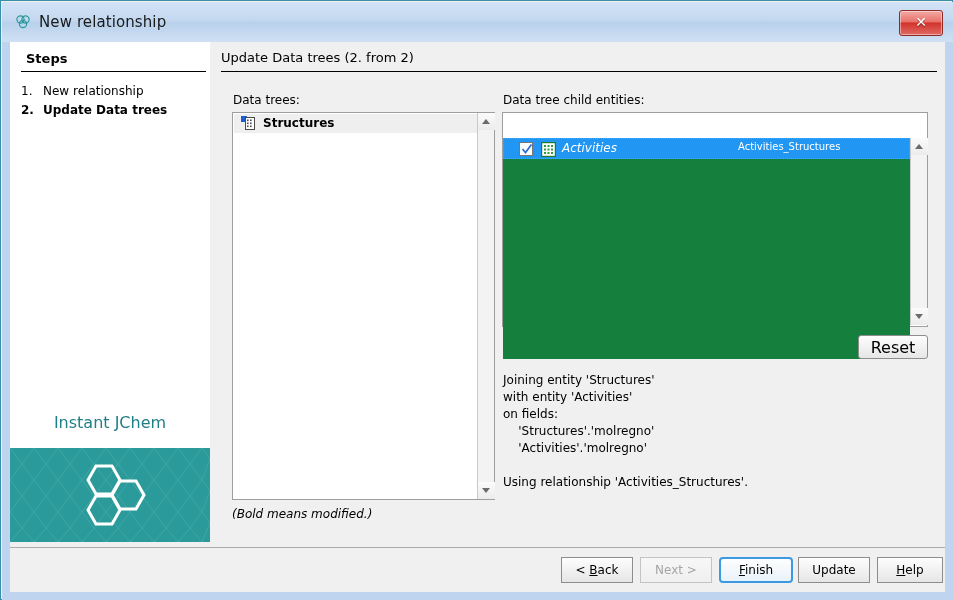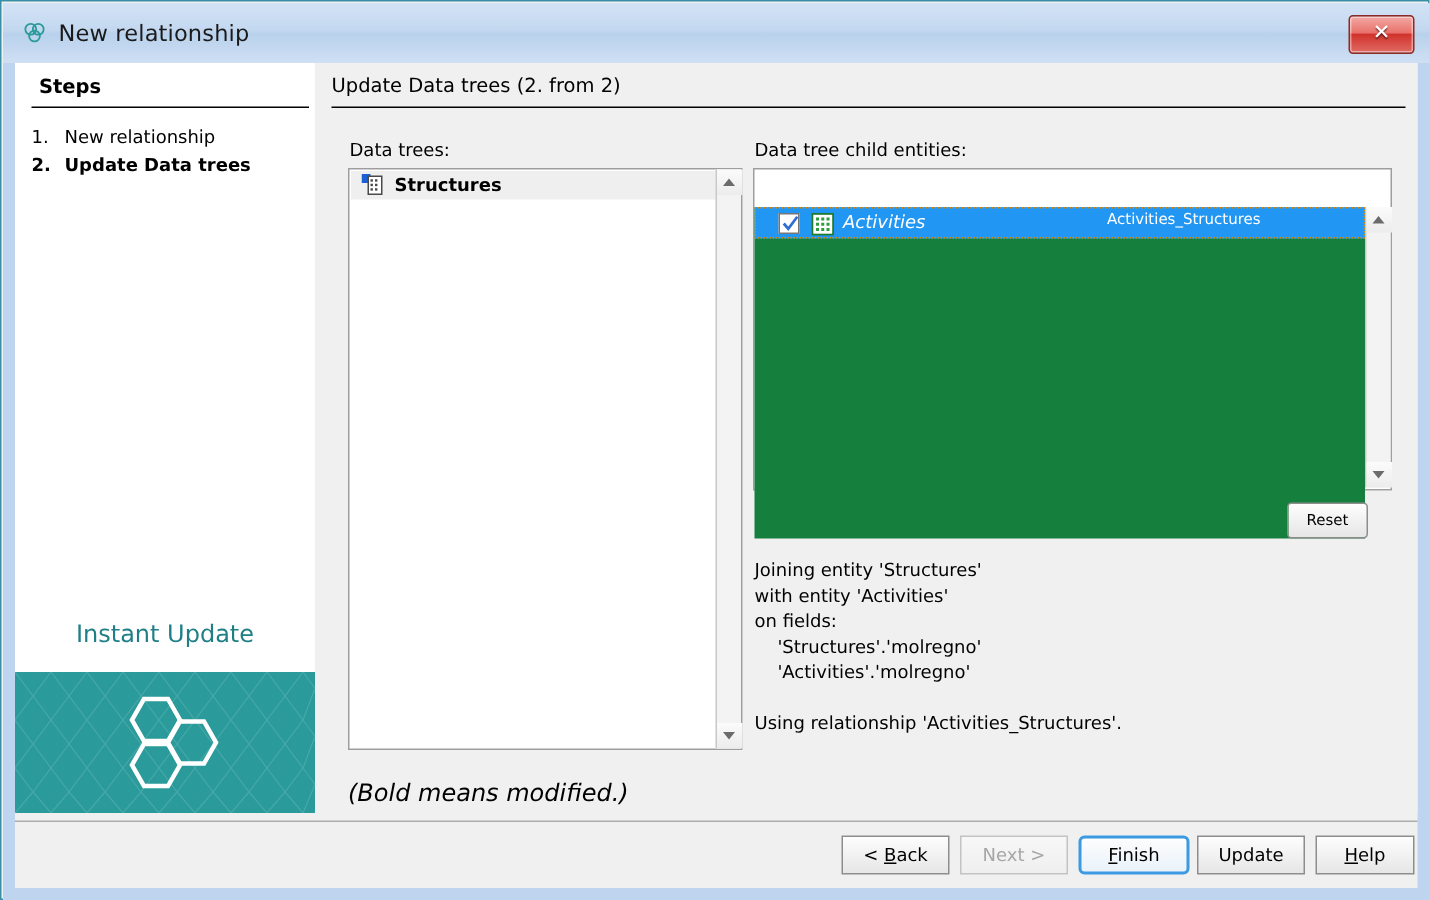--- a/index.html
+++ b/index.html
@@ -218,22 +218,21 @@
     border-left: 4px solid transparent;
     border-right: 4px solid transparent;
   }
   .tri.up { top: 6px; border-bottom: 5px solid #6b6b6b; }
   .tri.down { top: 6px; border-top: 5px solid #6b6b6b; }
 
   #bold-note {
     position: absolute;
     left: 22px; top: 465px;
     font-style: italic;
-    font-size: 16px;
-    margin-top: 12px;
+    font-size: 12px;
   }
 
   
   #table-panel {
     position: absolute;
     left: 292px; top: 70px;
     width: 426px; height: 215px;
     background: #ffffff;
     border: 1px solid #9e9e9e;
     box-sizing: border-box;
@@ -324,23 +323,23 @@
     right: 0; top: 25px;
     width: 17px; height: 187px;
     background: #f3f3f3;
     border-left: 1px solid #c9c9c9;
     box-sizing: border-box;
   }
 
   #reset-button {
     position: absolute;
     left: 648px; top: 293px;
-    width: 54px; height: 24px;
+    width: 70px; height: 24px;
     font-family: "DejaVu Sans", "Liberation Sans", sans-serif;
-    font-size: 10px;
+    font-size: 16px;
     background: linear-gradient(to bottom, #fdfdfd, #e6e6e6);
     border: 1px solid #8d8d8d;
     border-radius: 3px;
     cursor: pointer;
     color: #000;
   }
 
   #description {
     position: absolute;
     left: 293px; top: 330px;
@@ -419,21 +418,21 @@
     <div id="steps-title">Steps</div>
     <div id="steps-rule"></div>
 
     <div class="step-row" id="step-0">
       <span class="step-num">1.</span><span>New relationship</span>
     </div>
     <div class="step-row current" id="step-1">
       <span class="step-num">2.</span><span>Update Data trees</span>
     </div>
 
-    <div id="brand-name">Instant Update</div>
+    <div id="brand-name">Instant JChem</div>
     <div id="brand-logo">
       <svg class="pattern" viewBox="0 0 200 94" preserveAspectRatio="none">
         <g stroke="#ffffff" stroke-width="0.8" fill="none" opacity="0.55">
           <path d="M0 0 L12 16 L0 32 L12 48 L0 64 L12 80 L0 94"></path>
           <path d="M24 0 L12 16 L24 32 L12 48 L24 64 L12 80 L24 94"></path>
           <path d="M24 0 L36 16 L24 32 L36 48 L24 64 L36 80 L24 94"></path>
           <path d="M48 0 L36 16 L48 32 L36 48 L48 64 L36 80 L48 94"></path>
           <path d="M48 0 L60 16 L48 32 L60 48 L48 64 L60 80 L48 94"></path>
           <path d="M72 0 L60 16 L72 32 L60 48 L72 64 L60 80 L72 94"></path>
           <path d="M72 0 L84 16 L72 32 L84 48 L72 64 L84 80 L72 94"></path>

